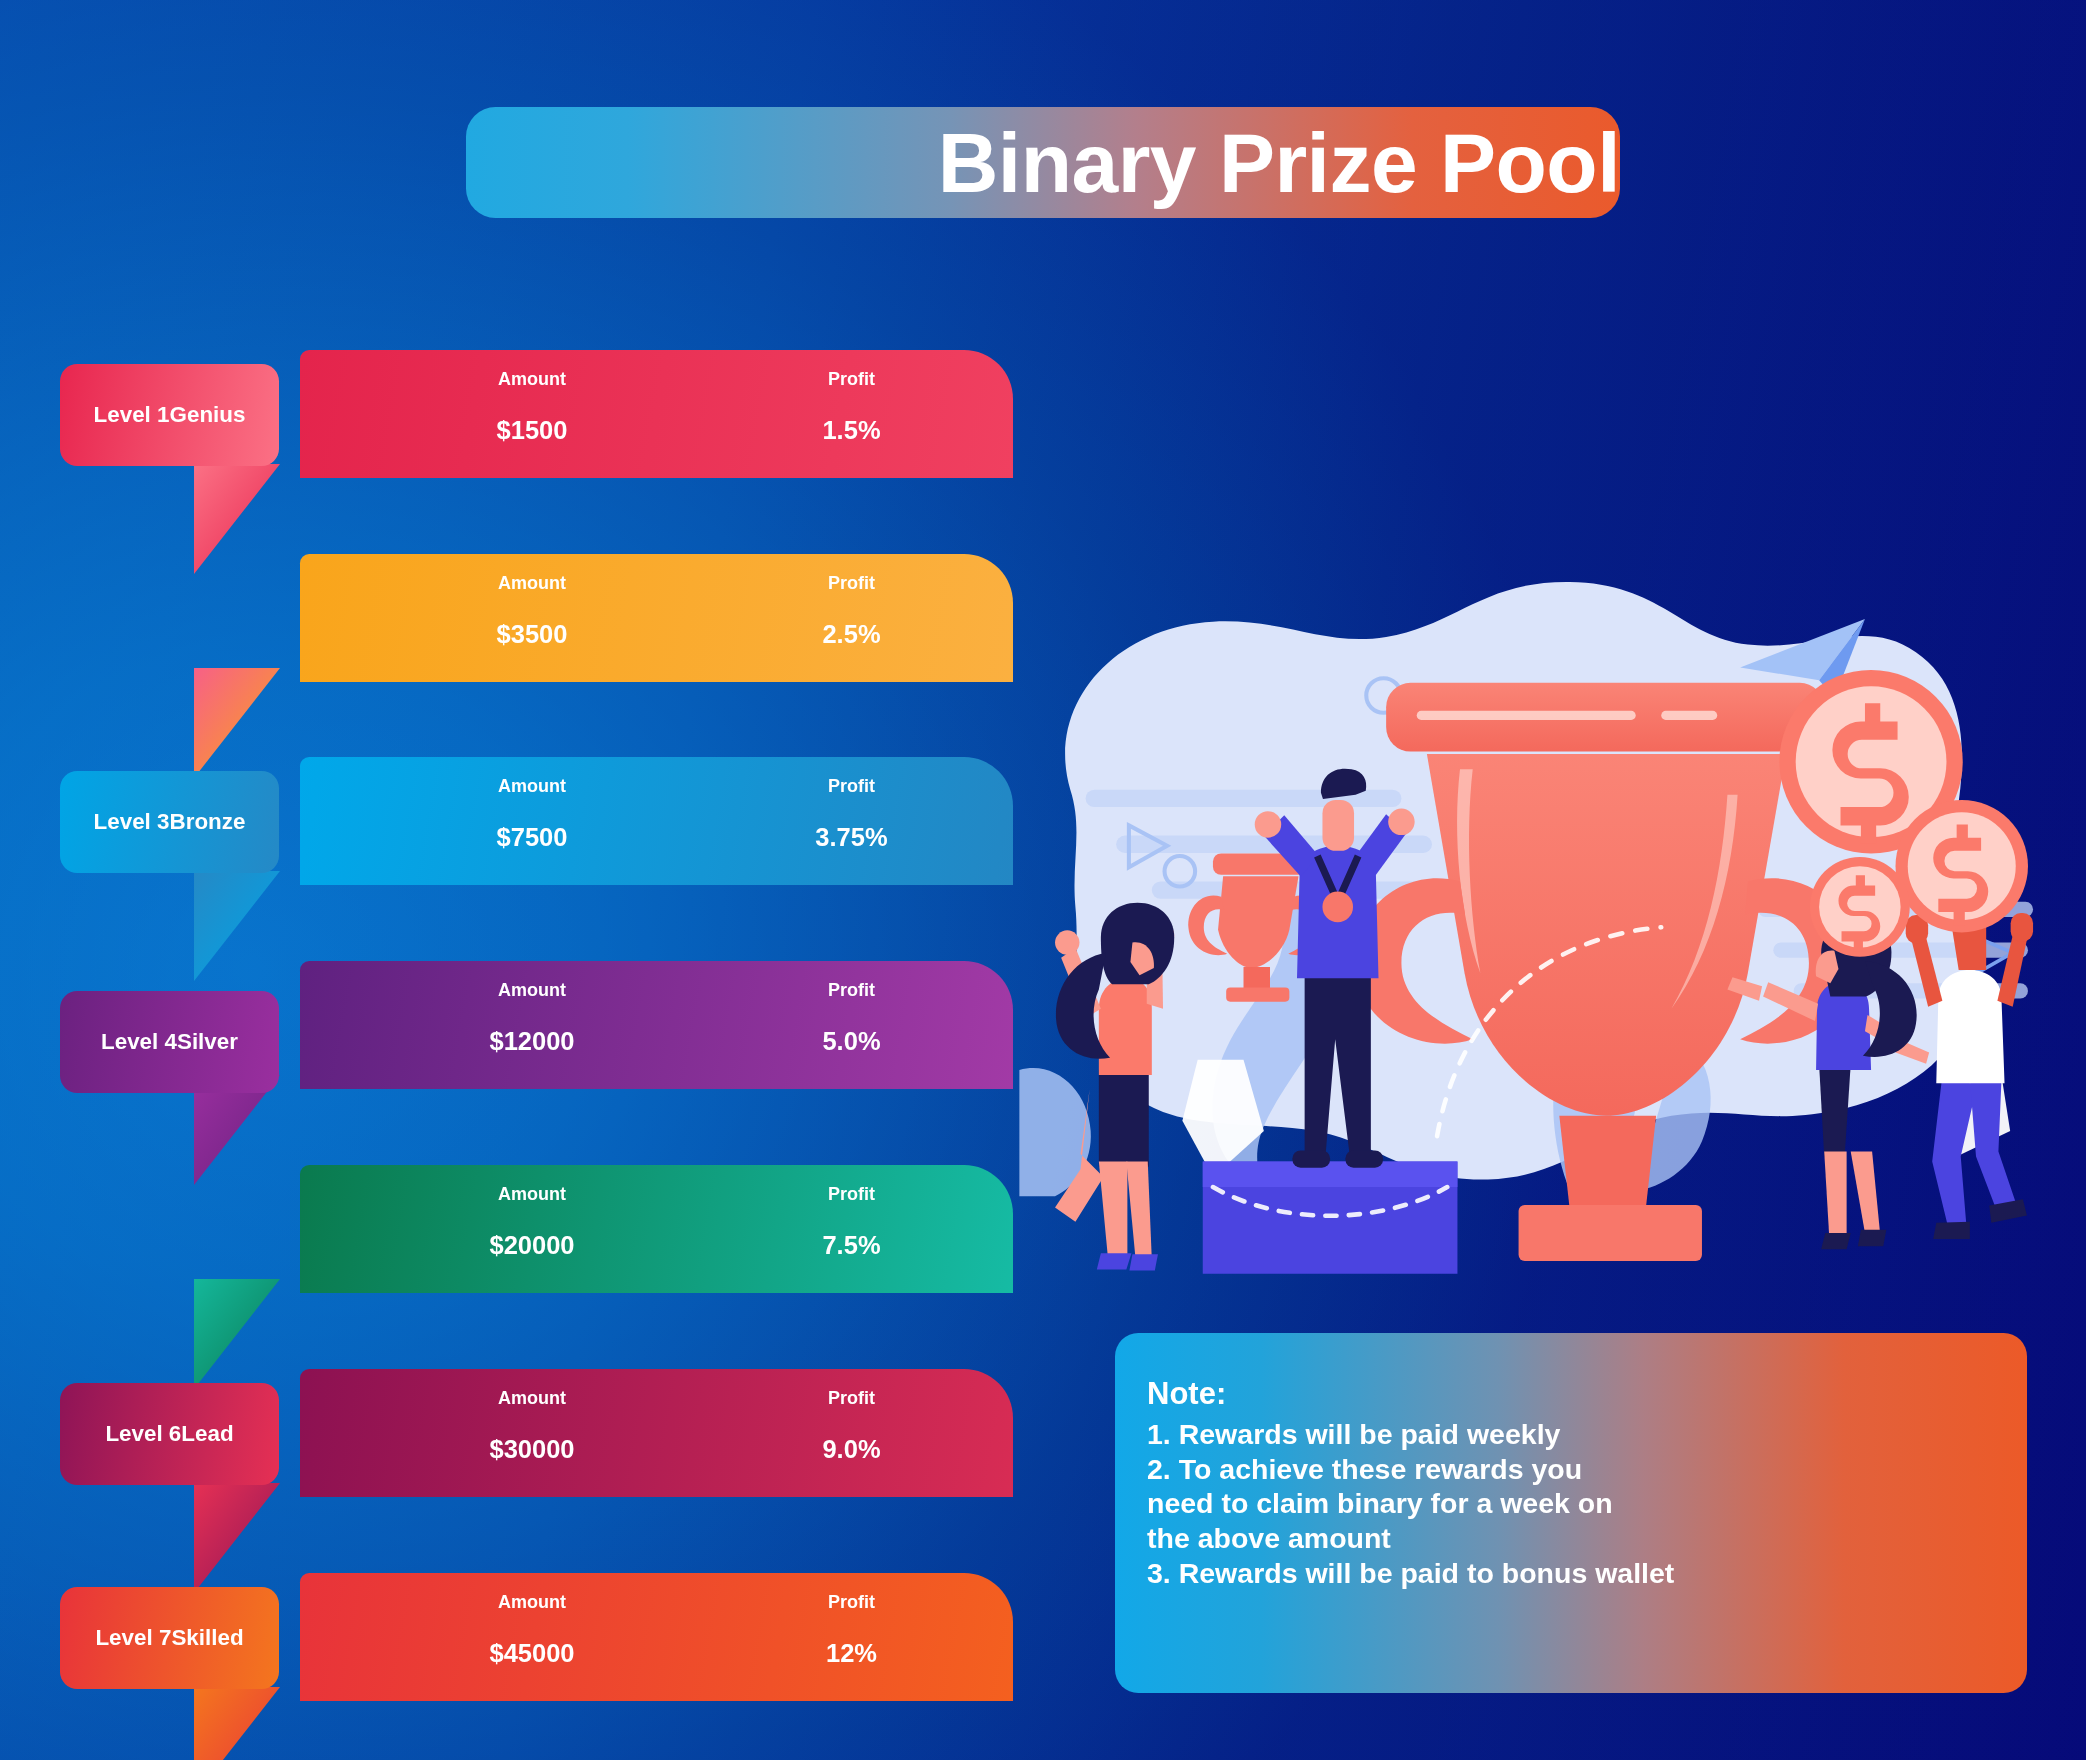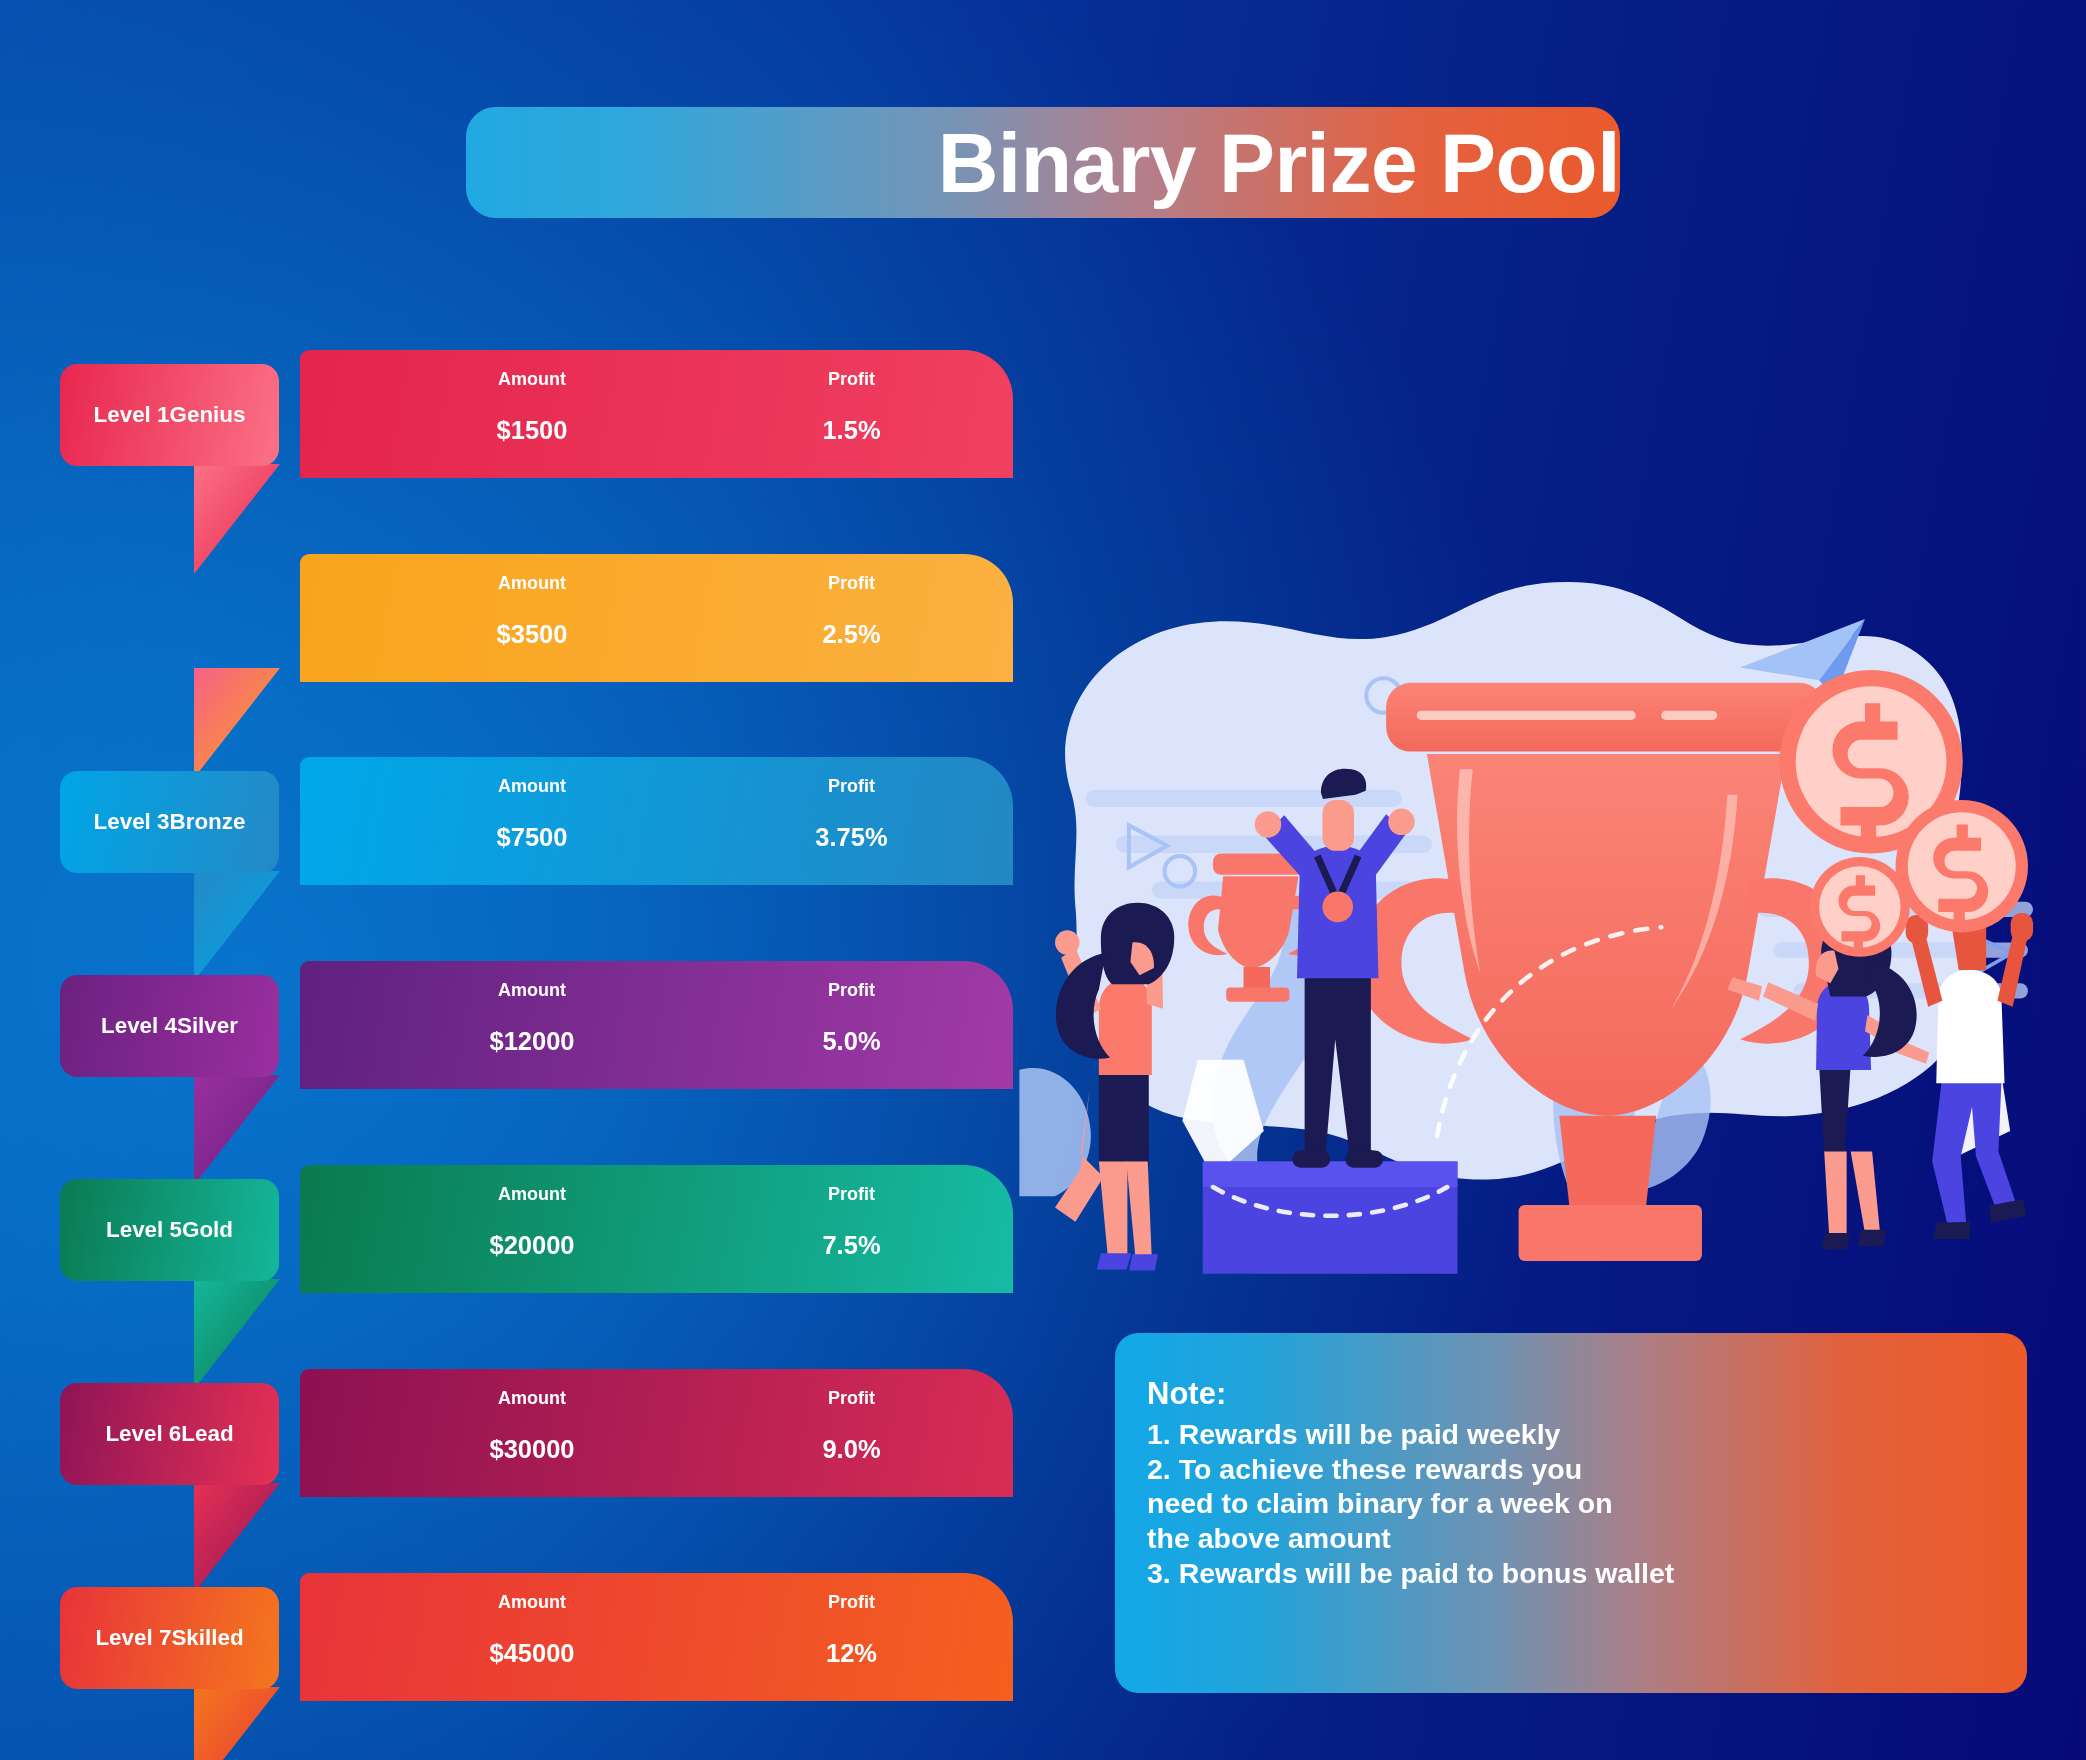--- a/index.html
+++ b/index.html
@@ -175,21 +175,21 @@
         <svg width="86" height="110" viewBox="0 0 168 215">
           <defs>
             <linearGradient id="pg3" x1="0" y1="0" x2="1" y2="1">
               <stop offset="0%" stop-color="#9a2f9f"></stop>
               <stop offset="100%" stop-color="#6b2180"></stop>
             </linearGradient>
           </defs>
           <path d="M0 0 L168 0 L0 215 Z" fill="url(#pg3)"></path>
         </svg>
       </div>
-      <div class="tab" style="background: linear-gradient(100deg, rgb(107, 33, 128) 0%, rgb(154, 47, 159) 100%);">
+      <div class="tab" style="background: linear-gradient(100deg, rgb(107, 33, 128) 0%, rgb(154, 47, 159) 100%); margin-top: 16px;">
         <span class="tab-line">Level 4</span>
         <span class="tab-line">Silver</span>
       </div>
     </div>
     <div class="level-row" style="top: 1179px;">
       <div class="bar" style="background: linear-gradient(100deg, rgb(10, 122, 78) 0%, rgb(22, 187, 164) 100%);">
         <div class="bar-col col-amount">
           <span class="hdr">Amount</span>
           <span class="val">$20000</span>
         </div>
@@ -201,24 +201,20 @@
       <div class="pointer">
         <svg width="86" height="110" viewBox="0 0 168 215">
           <defs>
             <linearGradient id="pg4" x1="0" y1="0" x2="1" y2="1">
               <stop offset="0%" stop-color="#14b79b"></stop>
               <stop offset="100%" stop-color="#0b7a52"></stop>
             </linearGradient>
           </defs>
           <path d="M0 0 L168 0 L0 215 Z" fill="url(#pg4)"></path>
         </svg>
-      </div>
-      <div class="tab" style="background: linear-gradient(100deg, rgb(11, 122, 82) 0%, rgb(20, 183, 155) 100%);">
-        <span class="tab-line">Level 5</span>
-        <span class="tab-line">Gold</span>
       </div>
     </div>
     <div class="level-row" style="top: 1383px;">
       <div class="bar" style="background: linear-gradient(100deg, rgb(140, 17, 82) 0%, rgb(216, 44, 84) 100%);">
         <div class="bar-col col-amount">
           <span class="hdr">Amount</span>
           <span class="val">$30000</span>
         </div>
         <div class="bar-col col-profit">
           <span class="hdr">Profit</span>

